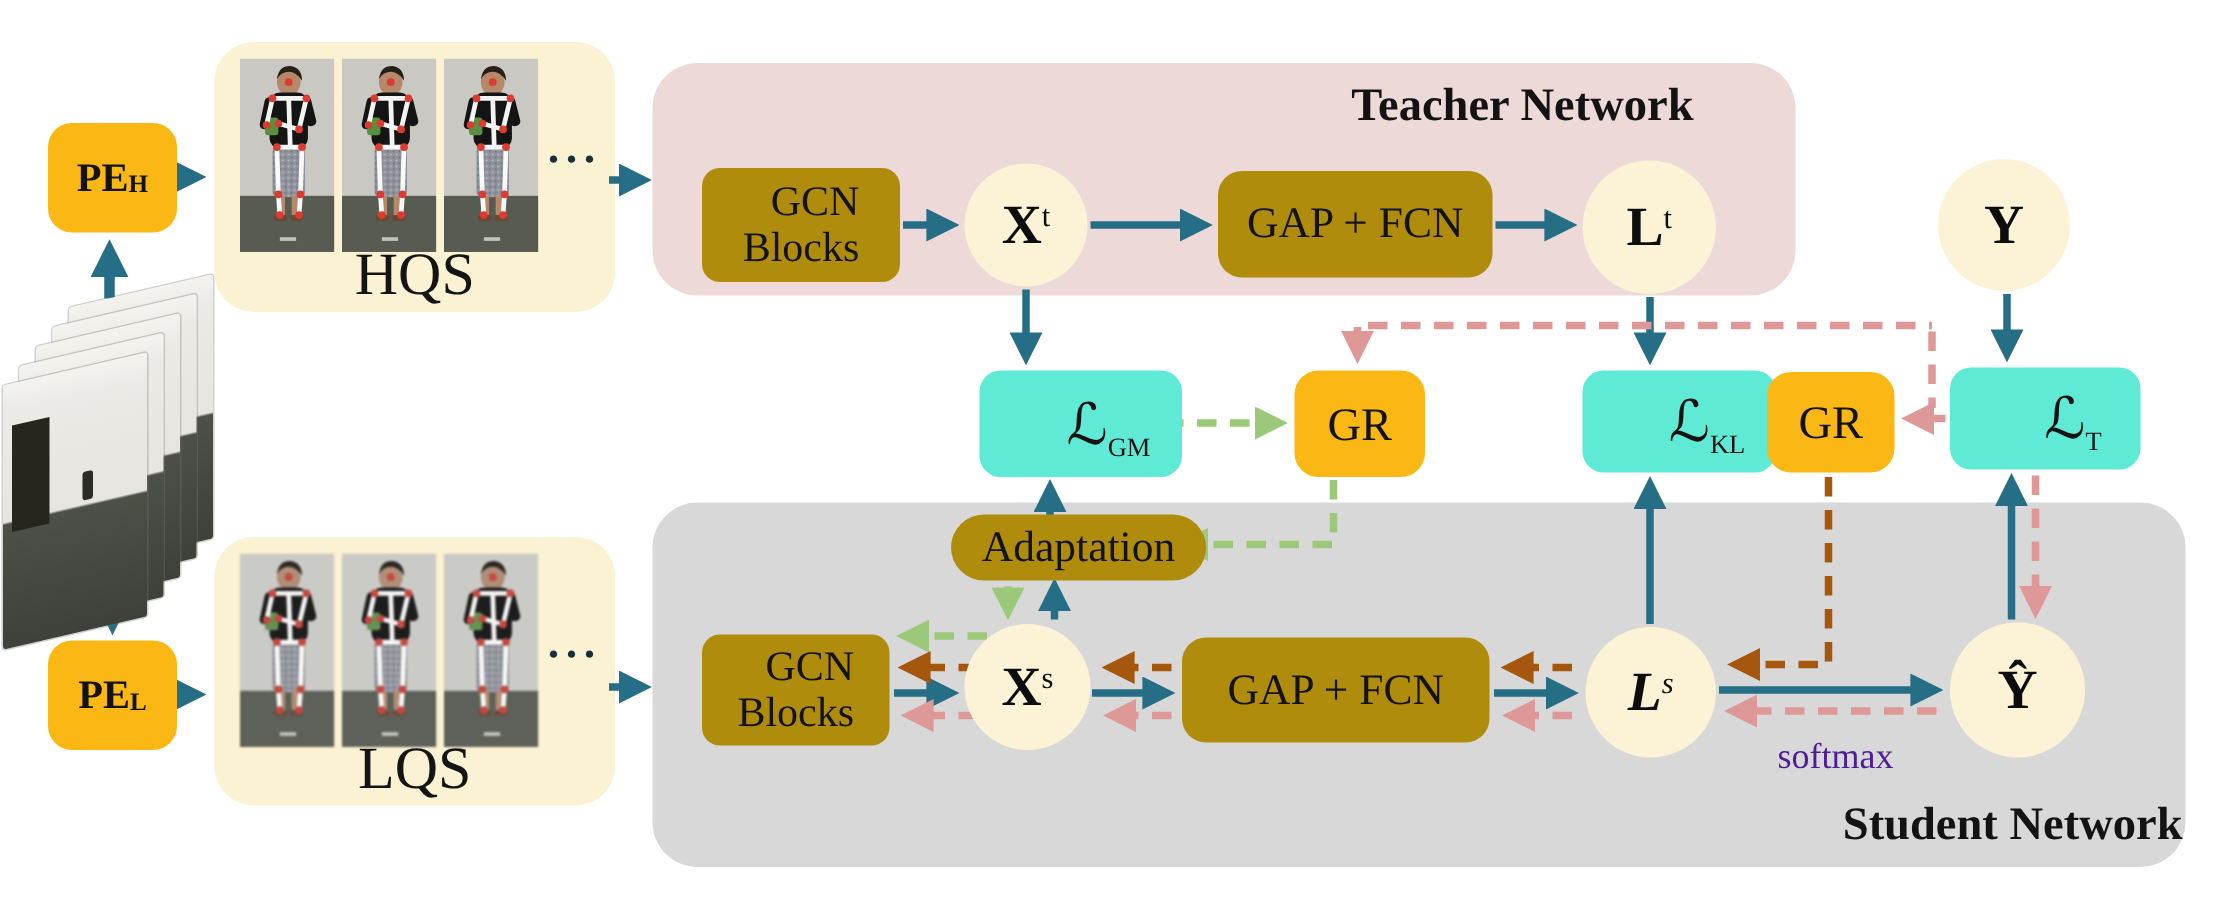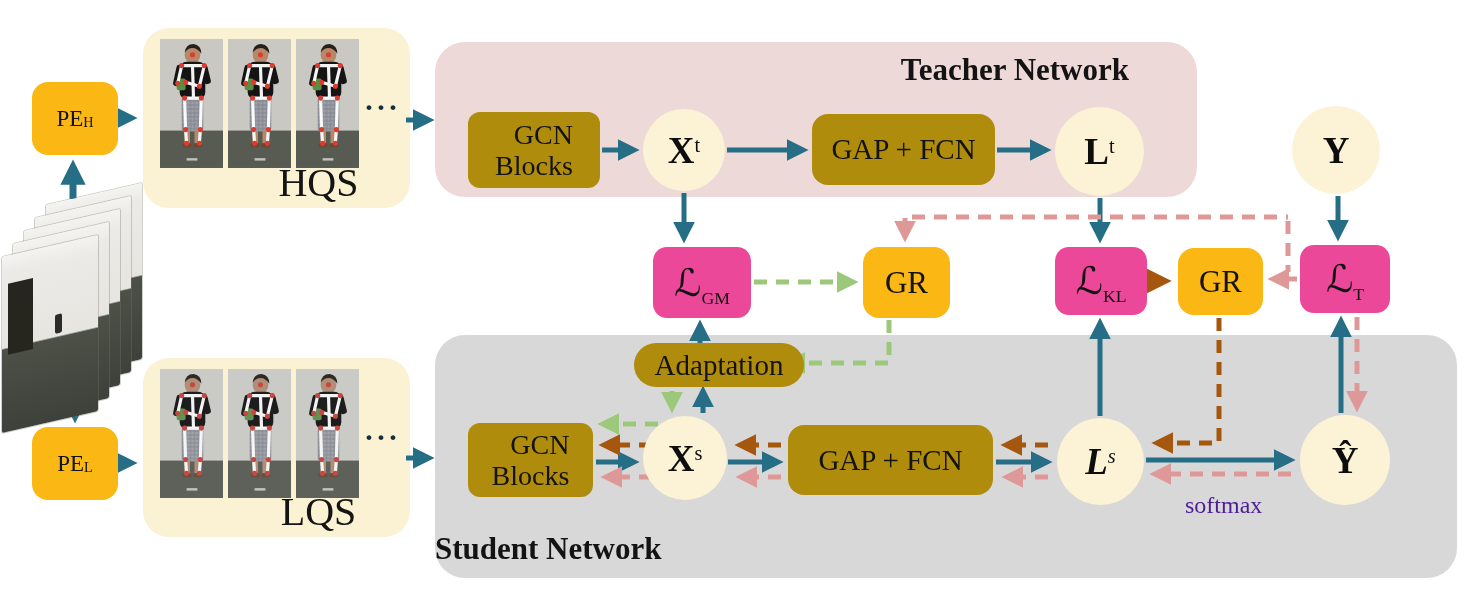--- a/index.html
+++ b/index.html
@@ -5,45 +5,45 @@
   html,body{margin:0;padding:0;background:#ffffff;}
   .canvas{position:relative;width:1484px;height:606px;background:#ffffff;
           font-family:"Liberation Serif",serif;color:#111;overflow:hidden;}
 
   
   .panel{position:absolute;border-radius:30px;z-index:1;}
   .teacher-panel{left:435px;top:42px;width:762px;height:155px;background:#edd9d7;}
   .student-panel{left:435px;top:335px;width:1022px;height:243px;background:#d8d8d8;}
   .panel-title{position:absolute;font-weight:bold;font-size:31px;color:#131313;white-space:nowrap;}
   .teacher-title{top:10px;left:0;width:694px;text-align:right;}
-  .student-title{bottom:11px;left:0;width:1004px;text-align:left;margin-top:44px;}
+  .student-title{bottom:11px;left:16px;width:1004px;text-align:right;margin-top:44px;}
 
   .strip{position:absolute;background:#fbf1d3;border-radius:26px;z-index:1;}
   .hqs-strip{left:143px;top:28px;width:267px;height:180px;}
   .lqs-strip{left:143px;top:358px;width:267px;height:179px;}
   .photos{position:absolute;left:17px;top:10px;display:flex;gap:5px;}
   .photo-svg{width:63px;height:131px;display:block;}
   .lqs-strip .photo-svg{filter:blur(0.6px) saturate(0.8) brightness(1.04) contrast(0.92);}
-  .strip-label{position:absolute;bottom:2px;left:0;width:100%;text-align:center;font-size:40px;color:#141414;margin-left:42px;}
+  .strip-label{position:absolute;bottom:2px;left:0;width:100%;text-align:center;font-size:40px;color:#141414;}
   .ellipsis{position:absolute;right:10px;top:62px;font-size:30px;font-weight:bold;letter-spacing:2px;color:#16303a;}
 
   
   .arrows{position:absolute;left:0;top:0;width:1484px;height:606px;z-index:2;pointer-events:none;}
 
   
   .box{position:absolute;display:flex;align-items:center;justify-content:center;
        text-align:center;z-index:3;color:#131313;}
   .orange{background:#fbb713;border-radius:16px;}
   .olive{background:#b08c0d;border-radius:12px;text-align:right;}
-  .blue{background:#ec4899;border-radius:14px;}
+  .blue{background:#5eead4;border-radius:14px;padding-left:37px;}
   .node{position:absolute;background:#fcf3d6;border-radius:50%;display:flex;
         align-items:center;justify-content:center;z-index:3;
         font-weight:bold;font-size:37px;color:#0d0d0d;}
 
-  .pe-box{left:32px;width:86px;height:73px;font-size:23px;}
+  .pe-box{left:32px;width:86px;height:73px;font-size:27px;font-weight:bold;}
   .pe-h{top:82px;} .pe-l{top:427px;}
   .pe-box sub{font-size:0.62em;vertical-align:-0.08em;line-height:0;}
 
   .gcn-t{left:468px;top:112px;width:132px;height:76px;font-size:28px;line-height:1.12;}
   .gap-t{left:812px;top:114px;width:183px;height:71px;font-size:29px;border-radius:16px;}
   .gcn-s{left:468px;top:423px;width:125px;height:74px;font-size:28px;line-height:1.12;}
   .gap-s{left:788px;top:425px;width:205px;height:70px;font-size:29px;border-radius:16px;}
   .adaptation{left:634px;top:343px;width:170px;height:44px;font-size:29px;border-radius:22px;}
 
   .gr-1{left:863px;top:247px;width:87px;height:71px;font-size:31px;}

